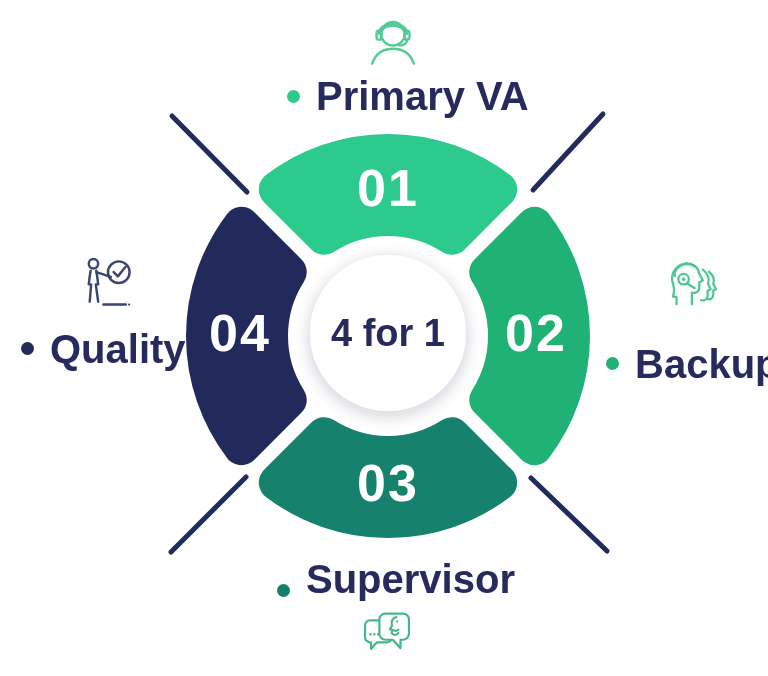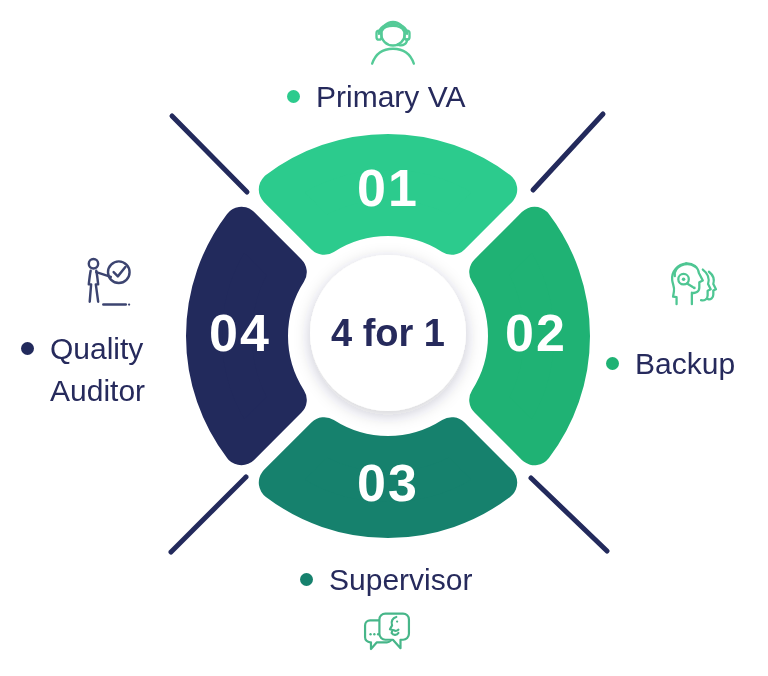--- a/index.html
+++ b/index.html
@@ -14,25 +14,25 @@
     font-family:"Liberation Sans",sans-serif;font-weight:700;font-size:52px;
     letter-spacing:2px;text-anchor:middle;
   }
   .center-label{
     font-family:"Liberation Sans",sans-serif;font-weight:700;font-size:38px;
     text-anchor:middle;
   }
   .diag{stroke:currentColor;stroke-width:5;stroke-linecap:round;}
   .label{
     position:absolute;display:flex;gap:16px;align-items:center;
-    font-weight:400;font-size:30px;line-height:35px;white-space:nowrap;
+    font-weight:700;font-size:40px;line-height:35px;white-space:nowrap;
   }
   .label.two-line{align-items:flex-start;}
   .label.two-line .bullet{margin-top:14px;}
-  .label .lines{line-height:42px;}
+  .label .lines{line-height:42px;text-align:center;}
   .bullet{width:13px;height:13px;border-radius:50%;flex:none;}
   .icon{position:absolute;}
   .icon svg{width:100%;height:100%;}
   .icon path,.icon circle,.icon rect{
     fill:none;stroke:currentColor;stroke-width:2.6;
     stroke-linecap:round;stroke-linejoin:round;
   }
   .icon .dot{fill:currentColor;stroke:none;}
   .icon .bubble{fill:#ffffff;}
 </style>
@@ -127,26 +127,25 @@
     <span>Primary VA</span>
   </div>
 
   <div class="label two-line" style="left: 606px; top: 343px; color: rgb(38, 42, 92);">
     <span class="bullet" style="background-color: rgb(31, 178, 116);"></span>
     <span class="lines">
         <span style="display:block">Backup</span>
       </span>
   </div>
 
-  <div class="label" style="left: 300px; top: 562px; color: rgb(38, 42, 92);">
+  <div class="label" style="left: 277px; top: 562px; color: rgb(38, 42, 92); align-items: flex-end;">
     <span class="bullet" style="background-color: rgb(22, 129, 109);"></span>
     <span>Supervisor</span>
   </div>
 
   <div class="label two-line" style="left: 21px; top: 328px; color: rgb(38, 42, 92);">
     <span class="bullet" style="background-color: rgb(34, 42, 92);"></span>
     <span class="lines">
         <span style="display:block">Quality</span>
-        <span style="display:block">Auditor</span>
       </span>
   </div>
 
 </div>
 
 </body></html>

